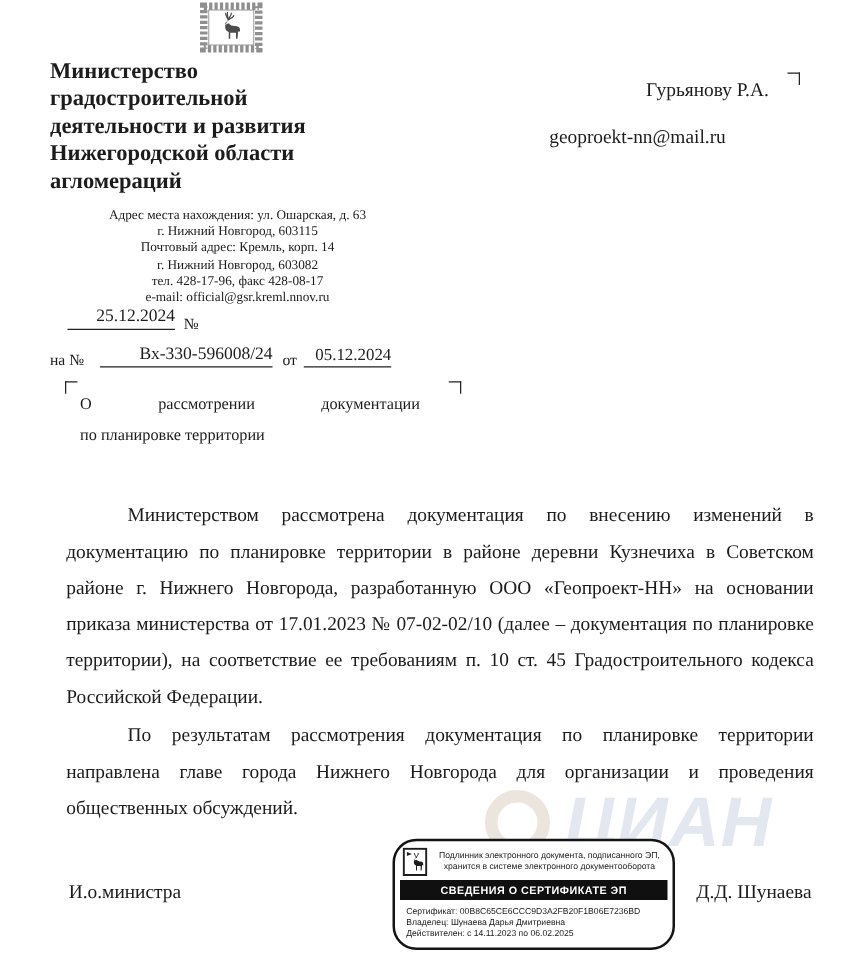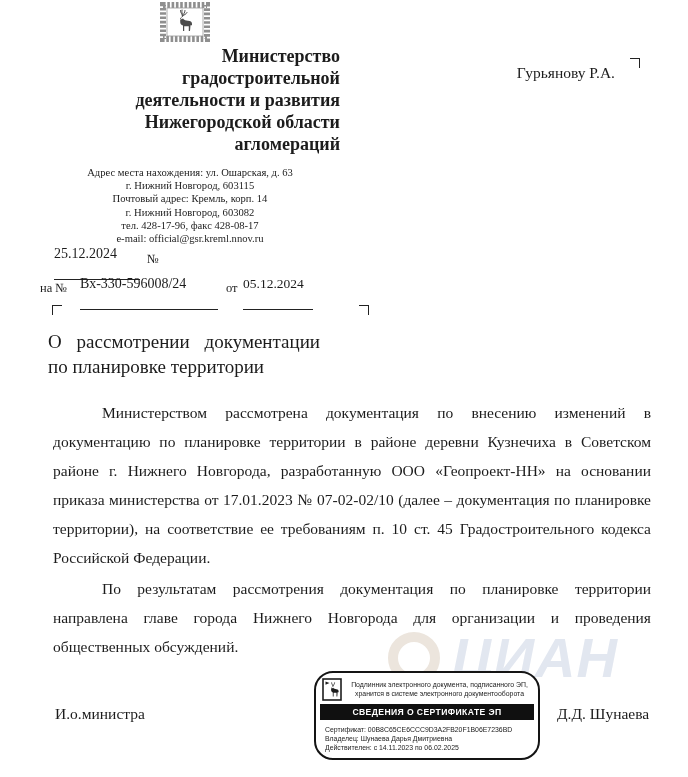--- a/index.html
+++ b/index.html
@@ -5,36 +5,36 @@
   html,body{margin:0;padding:0;background:#ffffff;}
   .page{
     position:relative;width:688px;height:777px;margin:0 auto;
     background:#ffffff;overflow:hidden;
     font-family:"Liberation Serif","DejaVu Serif",serif;
     color:#1c1c1c;
   }
   .abs{position:absolute;}
   
   .coa{left:153px;top:1px;width:64px;height:42px;}
-  .ministry{left:40px;top:45px;width:300px;text-align:right;
+  .ministry{left:40px;top:45px;width:300px;text-align:left;
     font-weight:bold;font-size:18px;line-height:22px;}
   .address{left:40px;top:166px;width:300px;text-align:center;
     font-size:10.6px;line-height:13.2px;}
   
   .ref-underline{display:inline-block;border-bottom:1.2px solid #222;
-    text-align:left;font-size:14px;padding-bottom:17px;}
+    text-align:right;font-size:14px;padding-bottom:1px;}
   .ref-label{font-size:12.5px;}
   
   .recipient-name{left:405px;top:64px;width:210px;text-align:right;font-size:15.5px;}
   .recipient-email{left:405px;top:101px;width:210px;text-align:center;font-size:15.5px;}
   .corner{position:absolute;width:9px;height:9px;border:0 solid #222;}
   .corner.tr{border-top-width:1.6px;border-right-width:1.6px;}
   .corner.tl{border-top-width:1.6px;border-left-width:1.6px;}
   
-  .subject{left:48px;top:310px;width:272px;font-size:19px;line-height:25px;margin-top:19px;}
+  .subject{left:64px;top:310px;width:272px;font-size:13px;line-height:25px;}
   .subject .l1{text-align:justify;text-align-last:justify;}
   
   .body-text{left:53px;top:398px;width:598px;font-size:15.5px;line-height:29px;
     text-align:justify;}
   .body-text p{margin:0;text-indent:49px;}
   .body-text p + p{margin-top:2px;}
   
   .sig-pos{left:55px;top:705px;font-size:15.5px;}
   .sig-name{left:557px;top:705px;font-size:15.5px;}
   
@@ -89,20 +89,21 @@
   <span class="abs ref-underline" style="left:54px;top:246px;width:86px;">25.12.2024</span>
   <span class="abs ref-label" style="left:147px;top:252px;">№</span>
 
   <span class="abs ref-label" style="left:40px;top:281px;">на №</span>
   <span class="abs ref-underline" style="left:80px;top:276px;width:138px;">Вх-330-596008/24</span>
   <span class="abs ref-label" style="left:226px;top:281px;">от</span>
   <span class="abs ref-underline" style="left:243px;top:276px;width:70px;font-size:13.5px;">05.12.2024</span>
 
   <span class="corner tr" style="left:630px;top:58px;"></span>
   <div class="abs recipient-name">Гурьянову Р.А.</div>
+  <div class="abs recipient-email">geoproekt-nn@mail.ru</div>
 
   <span class="corner tl" style="left:52px;top:305px;"></span>
   <span class="corner tr" style="left:359px;top:305px;"></span>
   <div class="abs subject">
     <div class="l1">О  рассмотрении  документации</div>
     <div>по планировке территории</div>
   </div>
 
   <div class="abs watermark">
     <div class="wm-ring"></div>

